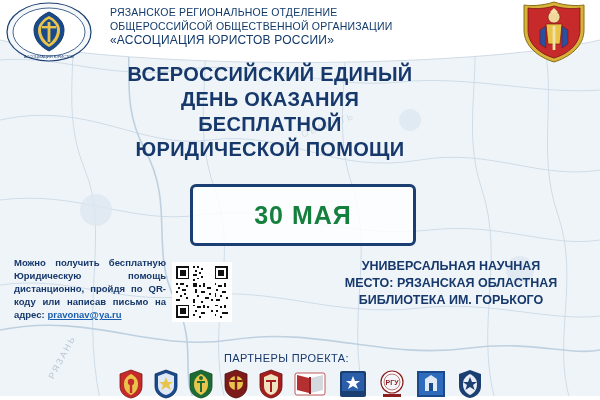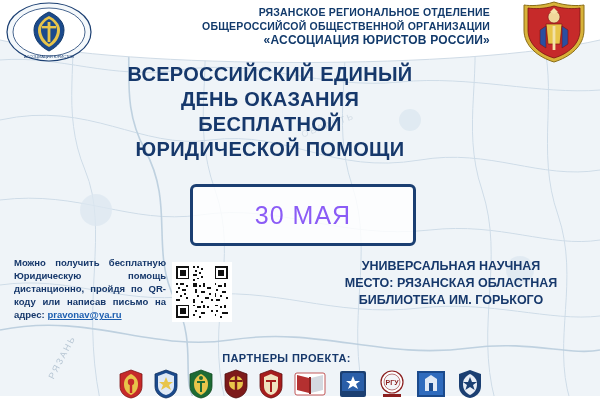--- a/index.html
+++ b/index.html
@@ -32,24 +32,24 @@
     left: 0;
     width: 600px;
     height: 66px;
     z-index: 2;
   }
   .header-text {
     position: absolute;
     top: 5px;
     left: 110px;
     width: 380px;
-    text-align: right;
+    text-align: left;
     z-index: 4;
     color: #123a6b;
-    font-weight: bold;
+    font-weight: normal;
     font-size: 10.5px;
     line-height: 14px;
     letter-spacing: 0.2px;
   }
   .header-text .l3 {
     font-size: 12px;
   }
   .emblem-left {
     position: absolute;
     top: 2px;
@@ -87,22 +87,22 @@
     height: 56px;
     border: 3px solid #1b3f72;
     border-radius: 6px;
     background: rgba(255,255,255,0.82);
     z-index: 4;
     display: flex;
     align-items: center;
     justify-content: center;
   }
   .date-box span {
-    color: #8b5cf6;
-    font-weight: normal;
+    color: #15803d;
+    font-weight: bold;
     font-size: 25px;
     letter-spacing: 1px;
   }
   .left-info {
     position: absolute;
     top: 256px;
     left: 14px;
     width: 152px;
     z-index: 4;
     color: #16386b;
@@ -145,21 +145,21 @@
     font-size: 12.5px;
   }
   .partners-title {
     position: absolute;
     top: 352px;
     left: 0;
     width: 573px;
     text-align: center;
     z-index: 4;
     color: #16386b;
-    font-weight: bold;
+    font-weight: normal;
     font-size: 11px;
     letter-spacing: 0.4px;
   }
   .partners-row {
     position: absolute;
     top: 368px;
     left: 0;
     width: 600px;
     height: 32px;
     z-index: 4;

